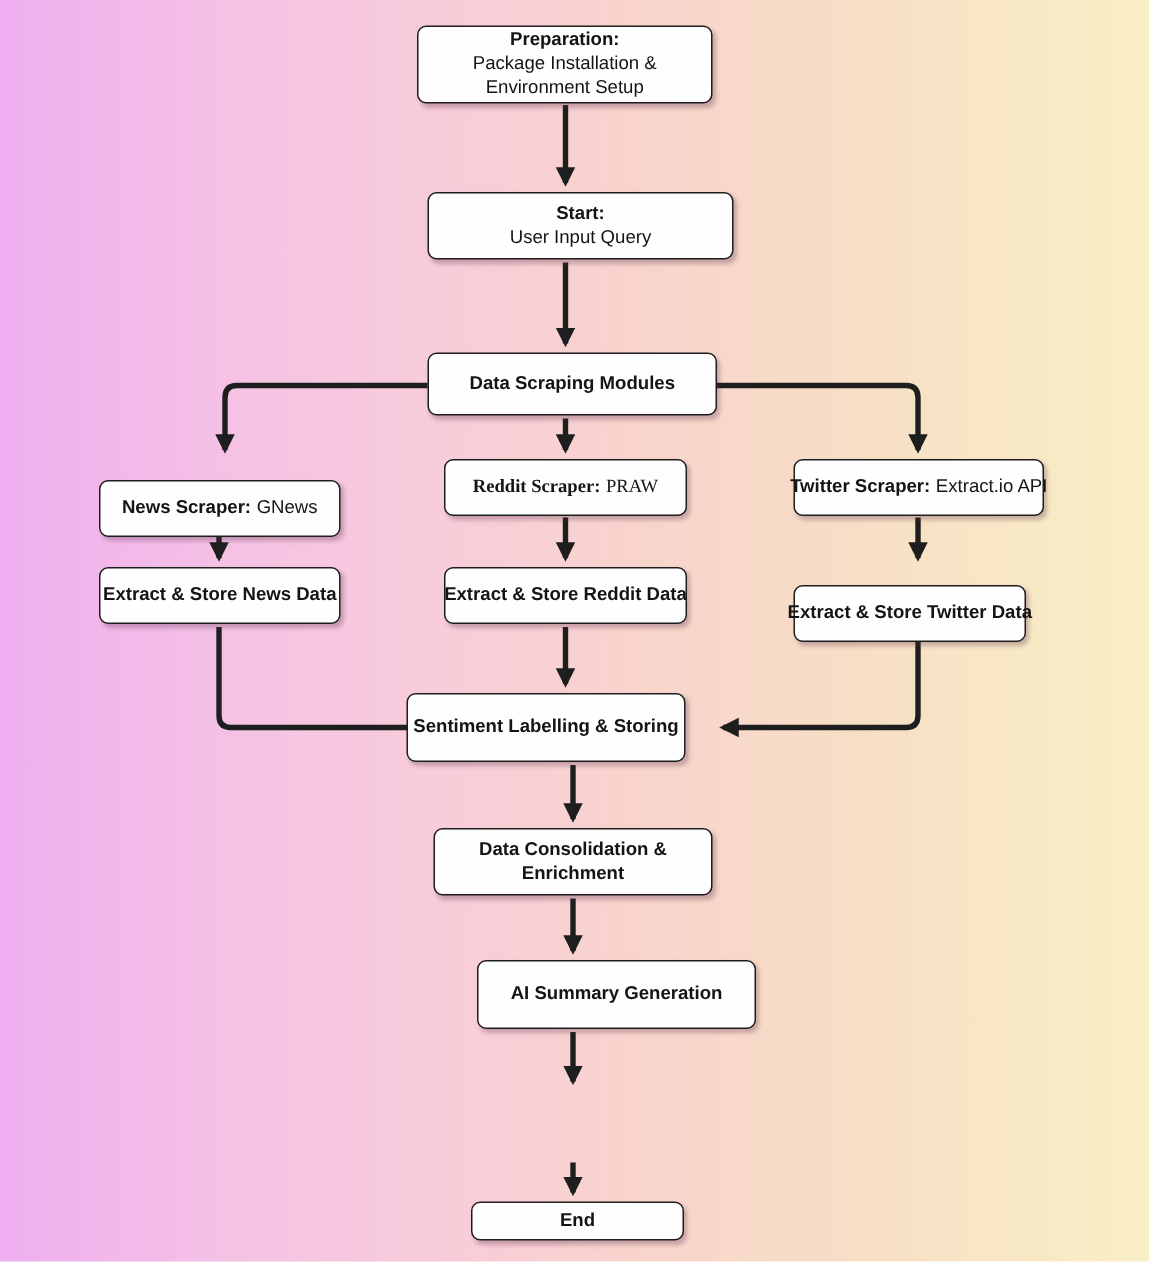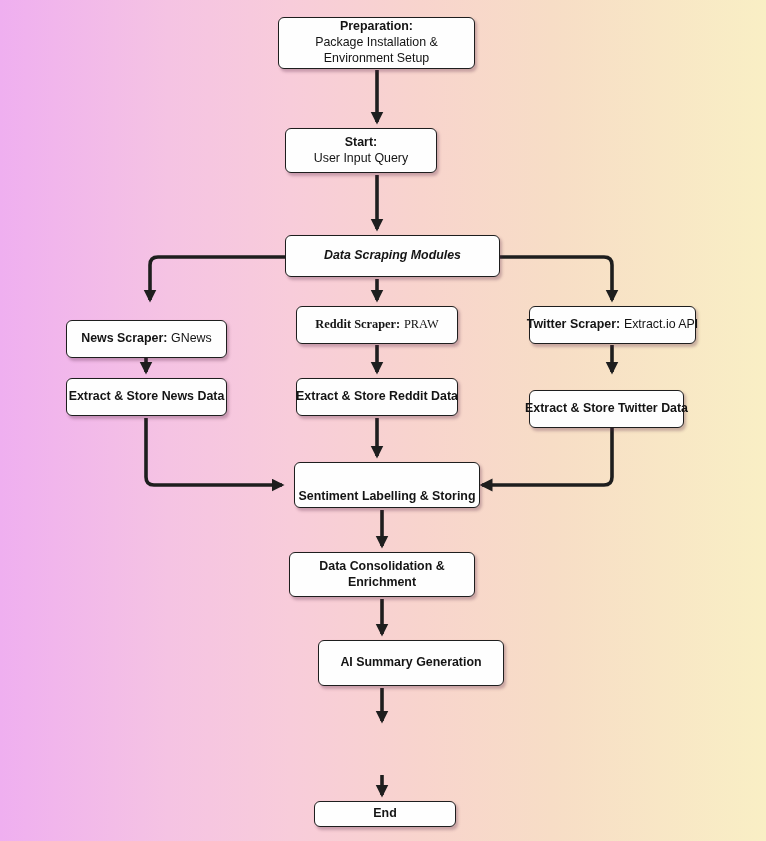--- a/index.html
+++ b/index.html
@@ -80,26 +80,26 @@
       <path d="M382,775 V795" marker-end="url(#ah)"></path>
     </g>
   </svg>
 
   <div class="node" style="left:278px; top:17px; width:197px; height:52px;">
     <span class="title">Preparation:</span>
     <span class="body">Package Installation &amp;
 Environment Setup</span>
   </div>
 
-  <div class="node" style="left:285px; top:128px; width:152px; height:45px;">
+  <div class="node" style="left:285px; top:128px; width:204px; height:45px;">
     <span class="title">Start:</span>
     <span class="body">User Input Query</span>
   </div>
 
-  <div class="node nowrap" style="left:285px; top:235px; width:215px; height:42px;font-style:italic;">
+  <div class="node nowrap" style="left:285px; top:235px; width:193px; height:42px;">
     <span class="label">Data Scraping Modules</span>
   </div>
 
   <div class="node" style="left:66px; top:320px; width:161px; height:38px;">
     <span class="inline-row">
       <span class="strong">News Scraper:</span><span class="detail">GNews</span>
     </span>
   </div>
 
   <div class="node" style="left:296px; top:306px; width:162px; height:38px;font-family:Liberation Serif, serif;">
@@ -119,21 +119,21 @@
   </div>
 
   <div class="node nowrap" style="left:296px; top:378px; width:162px; height:38px;">
     <span class="label">Extract &amp; Store Reddit Data</span>
   </div>
 
   <div class="node nowrap" style="left:529px; top:390px; width:155px; height:38px;">
     <span class="label">Extract &amp; Store Twitter Data</span>
   </div>
 
-  <div class="node nowrap" style="left:294px; top:462px; width:186px; height:46px;justify-content:flex-end;">
+  <div class="node nowrap" style="left:271px; top:462px; width:186px; height:46px;">
     <span class="label">Sentiment Labelling &amp; Storing</span>
   </div>
 
   <div class="node" style="left:289px; top:552px; width:186px; height:45px;">
     <span class="label">Data Consolidation &amp;
 Enrichment</span>
   </div>
 
   <div class="node nowrap" style="left:289px; top:640px; width:186px; height:46px;margin-left:29px;">
     <span class="label">AI Summary Generation</span>

